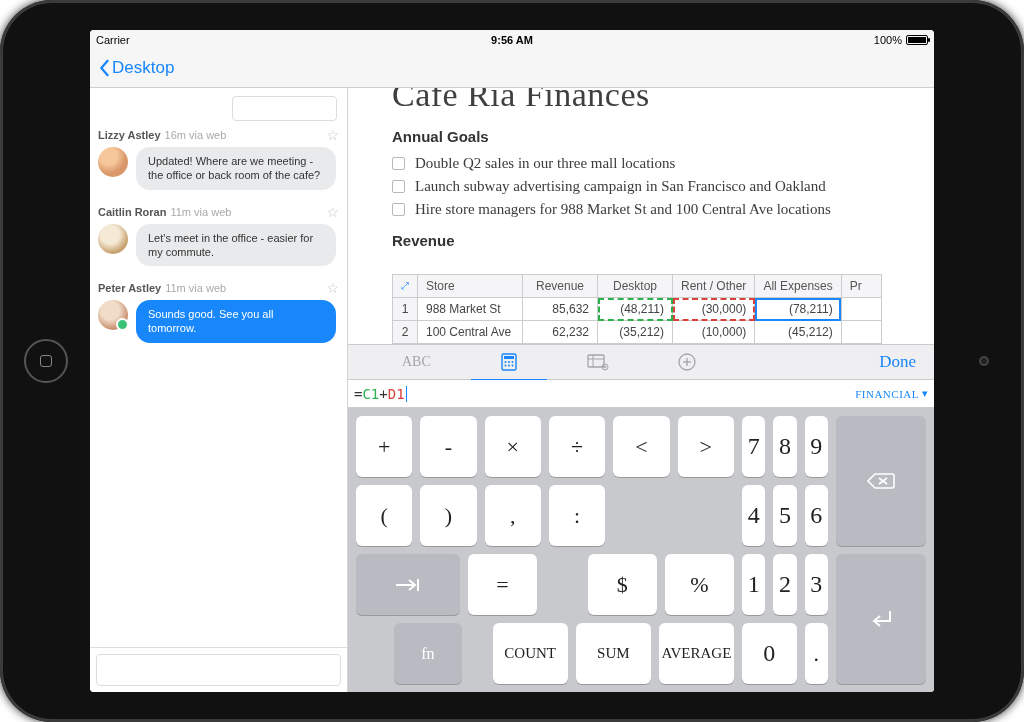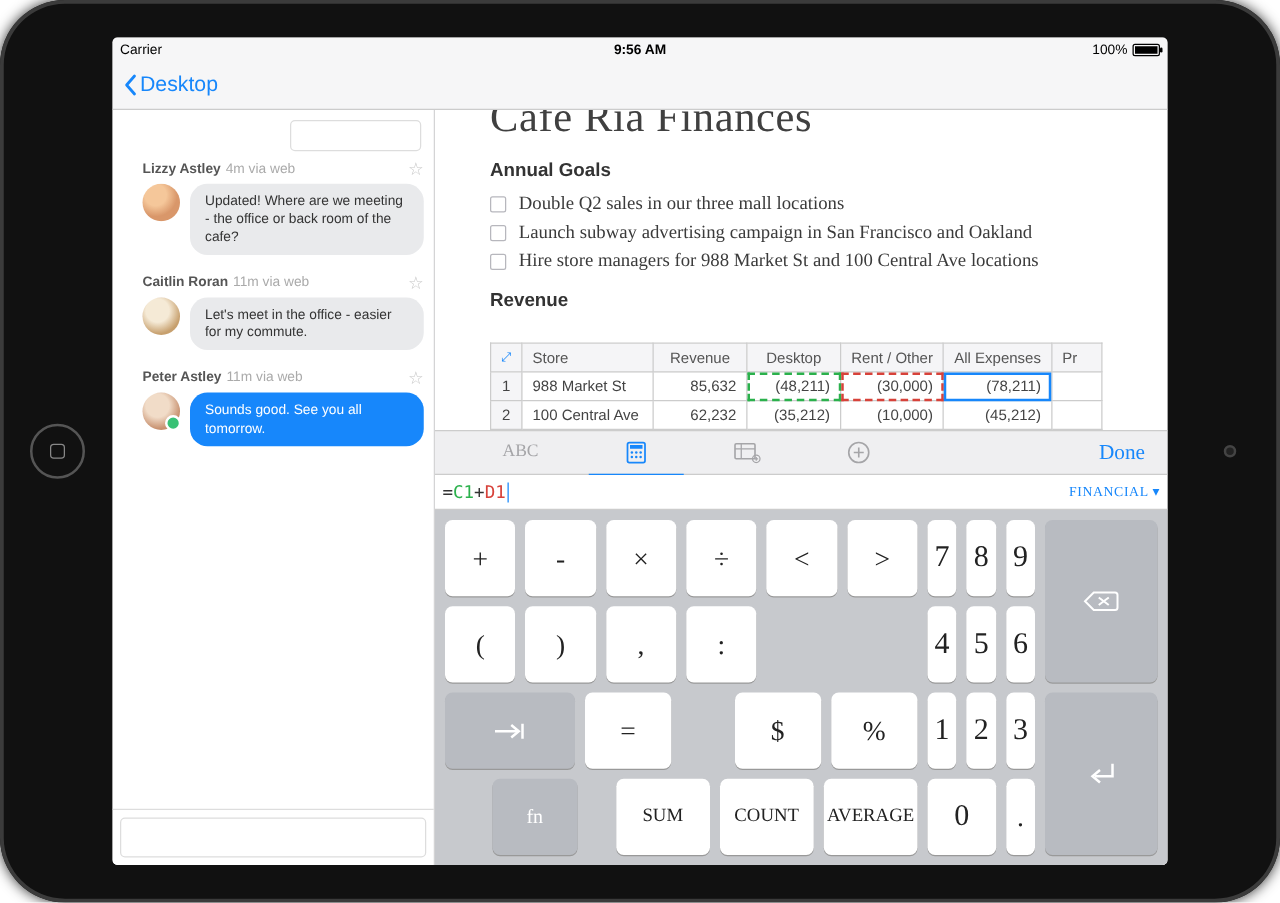--- a/index.html
+++ b/index.html
@@ -51,21 +51,21 @@
 
   .body {
     position:absolute; top:58px; bottom:0; left:0; right:0;
     display:flex;
   }
   .sidebar {
     width:258px; border-right:1px solid #d4d4d5; background:#fff;
     display:flex; flex-direction:column; position:relative;
   }
   .msgs { flex:1; overflow:hidden; }
-  .msg-group { padding:6px 8px 8px 24px; }
+  .msg-group { padding:6px 8px 8px 8px; }
   .msg-header { font-size:11px; display:flex; align-items:center; gap:4px; margin-bottom:4px; }
   .msg-header .name { font-weight:600; color:#555;}
   .msg-header .meta { color:#aaa; }
   .msg-header .star { margin-left:auto; color:#c8c8c8; font-size:14px;}
   .msg-row { display:flex; gap:8px; }
   .avatar { width:30px; height:30px; border-radius:50%; flex:0 0 30px; background:#d0d0d0; display:block; }
   .avatar.a1 { background: radial-gradient(circle at 35% 30%, #f5c79a 30%, #d9976a 60%), #c85; }
   .avatar.a2 { background: radial-gradient(circle at 40% 35%, #f5ead6 35%, #c7a06e 70%), #b8865c; }
   .avatar.a3 { background: radial-gradient(circle at 40% 35%, #f1dcc8 35%, #c89170 70%), #bc7f63; position:relative;}
   .avatar.a3::after { content:""; position:absolute; bottom:-1px; right:-1px; width:9px; height:9px; background:#39c175; border:2px solid #fff; border-radius:50%; }
@@ -199,21 +199,21 @@
 
     <div class="body">
 
       <div class="sidebar">
         <div class="sidebar-top-outline"></div>
         <div class="msgs">
 
           <div class="msg-group">
             <div class="msg-header">
               <span class="name">Lizzy Astley</span>
-              <span class="meta">4m via web</span>
+              <span class="meta">16m via web</span>
               <span class="star">☆</span>
             </div>
             <div class="msg-row">
               <span class="avatar a1"></span>
               <div class="bubble">Updated! Where are we meeting - the office or back room of the cafe?</div>
             </div>
           </div>
 
           <div class="msg-group">
             <div class="msg-header">
@@ -375,22 +375,22 @@
                   </svg>
               </div>
               <div class="key">=</div>
               <div class="key" style="visibility:hidden;flex:0.5"></div>
               <div class="key">$</div>
               <div class="key">%</div>
             </div>
             <div class="row">
               <div class="key gray fn" style="flex:0.9">fn</div>
               <div class="key" style="visibility:hidden;flex:0.2"></div>
+              <div class="key sm">COUNT</div>
               <div class="key sm">SUM</div>
-              <div class="key sm">COUNT</div>
               <div class="key sm">AVERAGE</div>
             </div>
           </div>
 
           <div class="kb-right">
             <div class="kb-numgrid">
               <div class="key num">7</div>
               <div class="key num">8</div>
               <div class="key num">9</div>
               <div class="key num">4</div>

